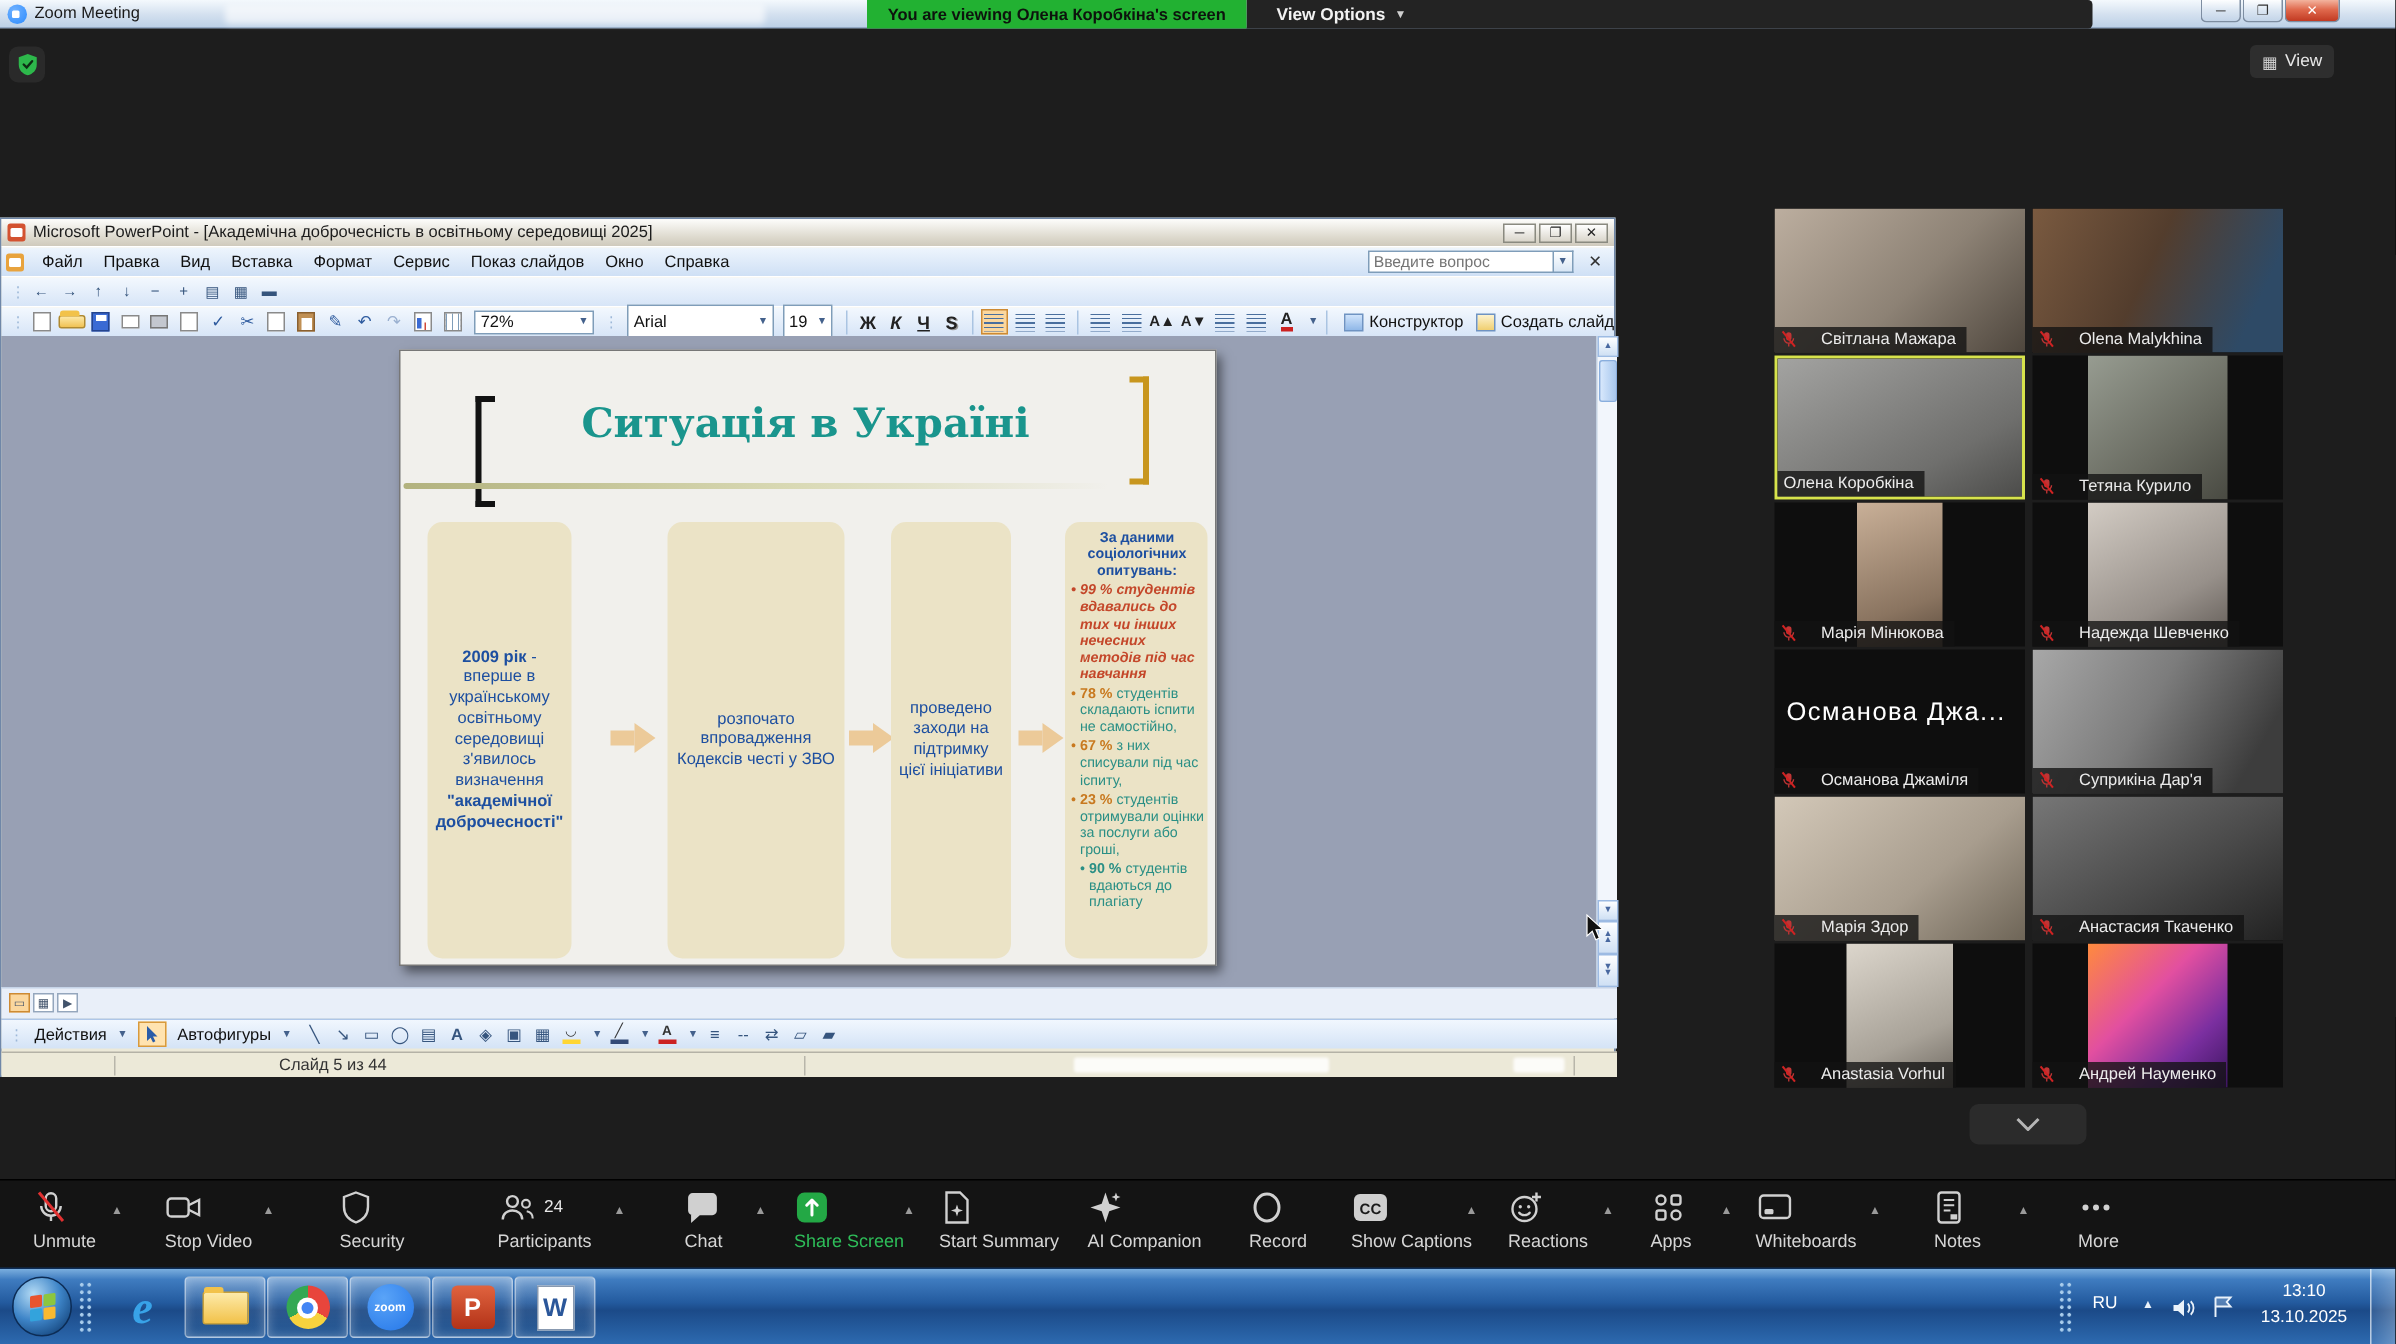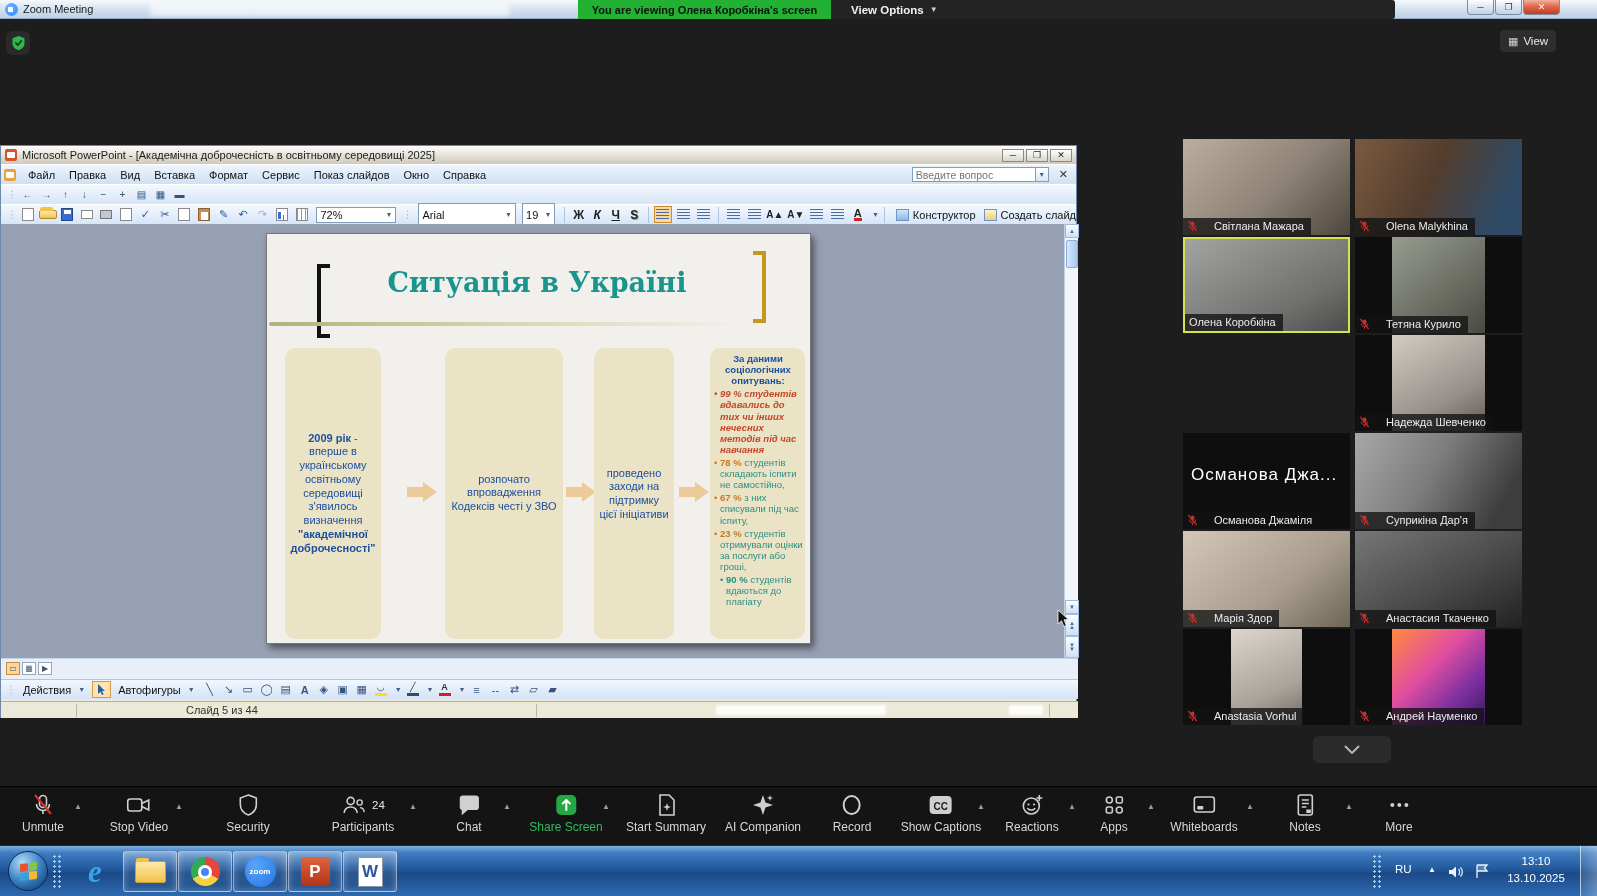--- a/index.html
+++ b/index.html
@@ -168,21 +168,21 @@
   .g12{background:linear-gradient(135deg,#ff8a3d,#e24fa0 40%,#7b2fa0 72%,#3c1560);}
   .active-border{border:2px solid #d7e34c;}
   .plabel{position:absolute;left:0;bottom:0;background:rgba(18,18,18,.78);color:#ececec;font-size:11px;
     padding:2px 7px 3px 4px;display:flex;align-items:center;gap:16px;max-width:100%;white-space:nowrap;}
   .bigname{position:absolute;left:8px;top:32px;font-size:17px;font-weight:normal;color:#fff;letter-spacing:1px;}
   .pgchev{position:absolute;left:1313px;top:736px;width:78px;height:27px;background:#2b2b2b;border-radius:6px;
     display:flex;align-items:center;justify-content:center;z-index:5;}
 
   
   .zfooter{position:absolute;left:0;top:786px;width:1597px;height:59px;background:#141414;border-top:1px solid #000;z-index:20;}
-  .zbtn{position:absolute;top:6px;transform:translateX(-50%);display:flex;flex-direction:column;align-items:center;width:max-content;}
+  .zbtn{position:absolute;top:6px;transform:translateX(-50%);display:flex;flex-direction:column;align-items:flex-start;width:max-content;}
   .zlabel{margin-top:3px;font-size:12px;color:#d6d6d6;}
   .zlabel.green{color:#2ebd59;}
   .zrow{display:flex;align-items:center;gap:5px;height:24px;}
   .zcount{color:#e8e8e8;font-size:11.5px;}
   .zcar{position:absolute;top:15px;color:#9a9a9a;font-size:8px;}
 
   
   .taskbar{position:absolute;left:0;top:845px;width:1597px;height:51px;z-index:25;
     background:linear-gradient(#7aaede,#3f7cc0 14%,#235a9e 45%,#1b4a88 55%,#2d6ab0 100%);
     border-top:1px solid #0d2c55;}
@@ -551,20 +551,32 @@
       <svg width="11" height="12" viewBox="0 0 12 12">
           <rect x="4" y="1" width="4" height="6" rx="2" fill="#c03434"></rect>
           <path d="M2.5 5.5a3.5 3.5 0 0 0 7 0" stroke="#c03434" fill="none"></path>
           <line x1="6" y1="9" x2="6" y2="11.5" stroke="#c03434"></line>
           <line x1="1.5" y1="0.5" x2="10.5" y2="11.5" stroke="#d02222" stroke-width="1.5"></line>
         </svg>
       <span>Тетяна Курило</span>
     </div>
   </div>
 
+  <div class="cell" style="left:1183px;top:335px;">
+    <div class="vid vp57 g5"></div>
+    <div class="plabel">
+      <svg width="11" height="12" viewBox="0 0 12 12">
+          <rect x="4" y="1" width="4" height="6" rx="2" fill="#c03434"></rect>
+          <path d="M2.5 5.5a3.5 3.5 0 0 0 7 0" stroke="#c03434" fill="none"></path>
+          <line x1="6" y1="9" x2="6" y2="11.5" stroke="#c03434"></line>
+          <line x1="1.5" y1="0.5" x2="10.5" y2="11.5" stroke="#d02222" stroke-width="1.5"></line>
+        </svg>
+      <span>Марія Мінюкова</span>
+    </div>
+  </div>
   <div class="cell" style="left:1355px;top:335px;">
     <div class="vid vp93 g6"></div>
     <div class="plabel">
       <svg width="11" height="12" viewBox="0 0 12 12">
           <rect x="4" y="1" width="4" height="6" rx="2" fill="#c03434"></rect>
           <path d="M2.5 5.5a3.5 3.5 0 0 0 7 0" stroke="#c03434" fill="none"></path>
           <line x1="6" y1="9" x2="6" y2="11.5" stroke="#c03434"></line>
           <line x1="1.5" y1="0.5" x2="10.5" y2="11.5" stroke="#d02222" stroke-width="1.5"></line>
         </svg>
       <span>Надежда Шевченко</span>

